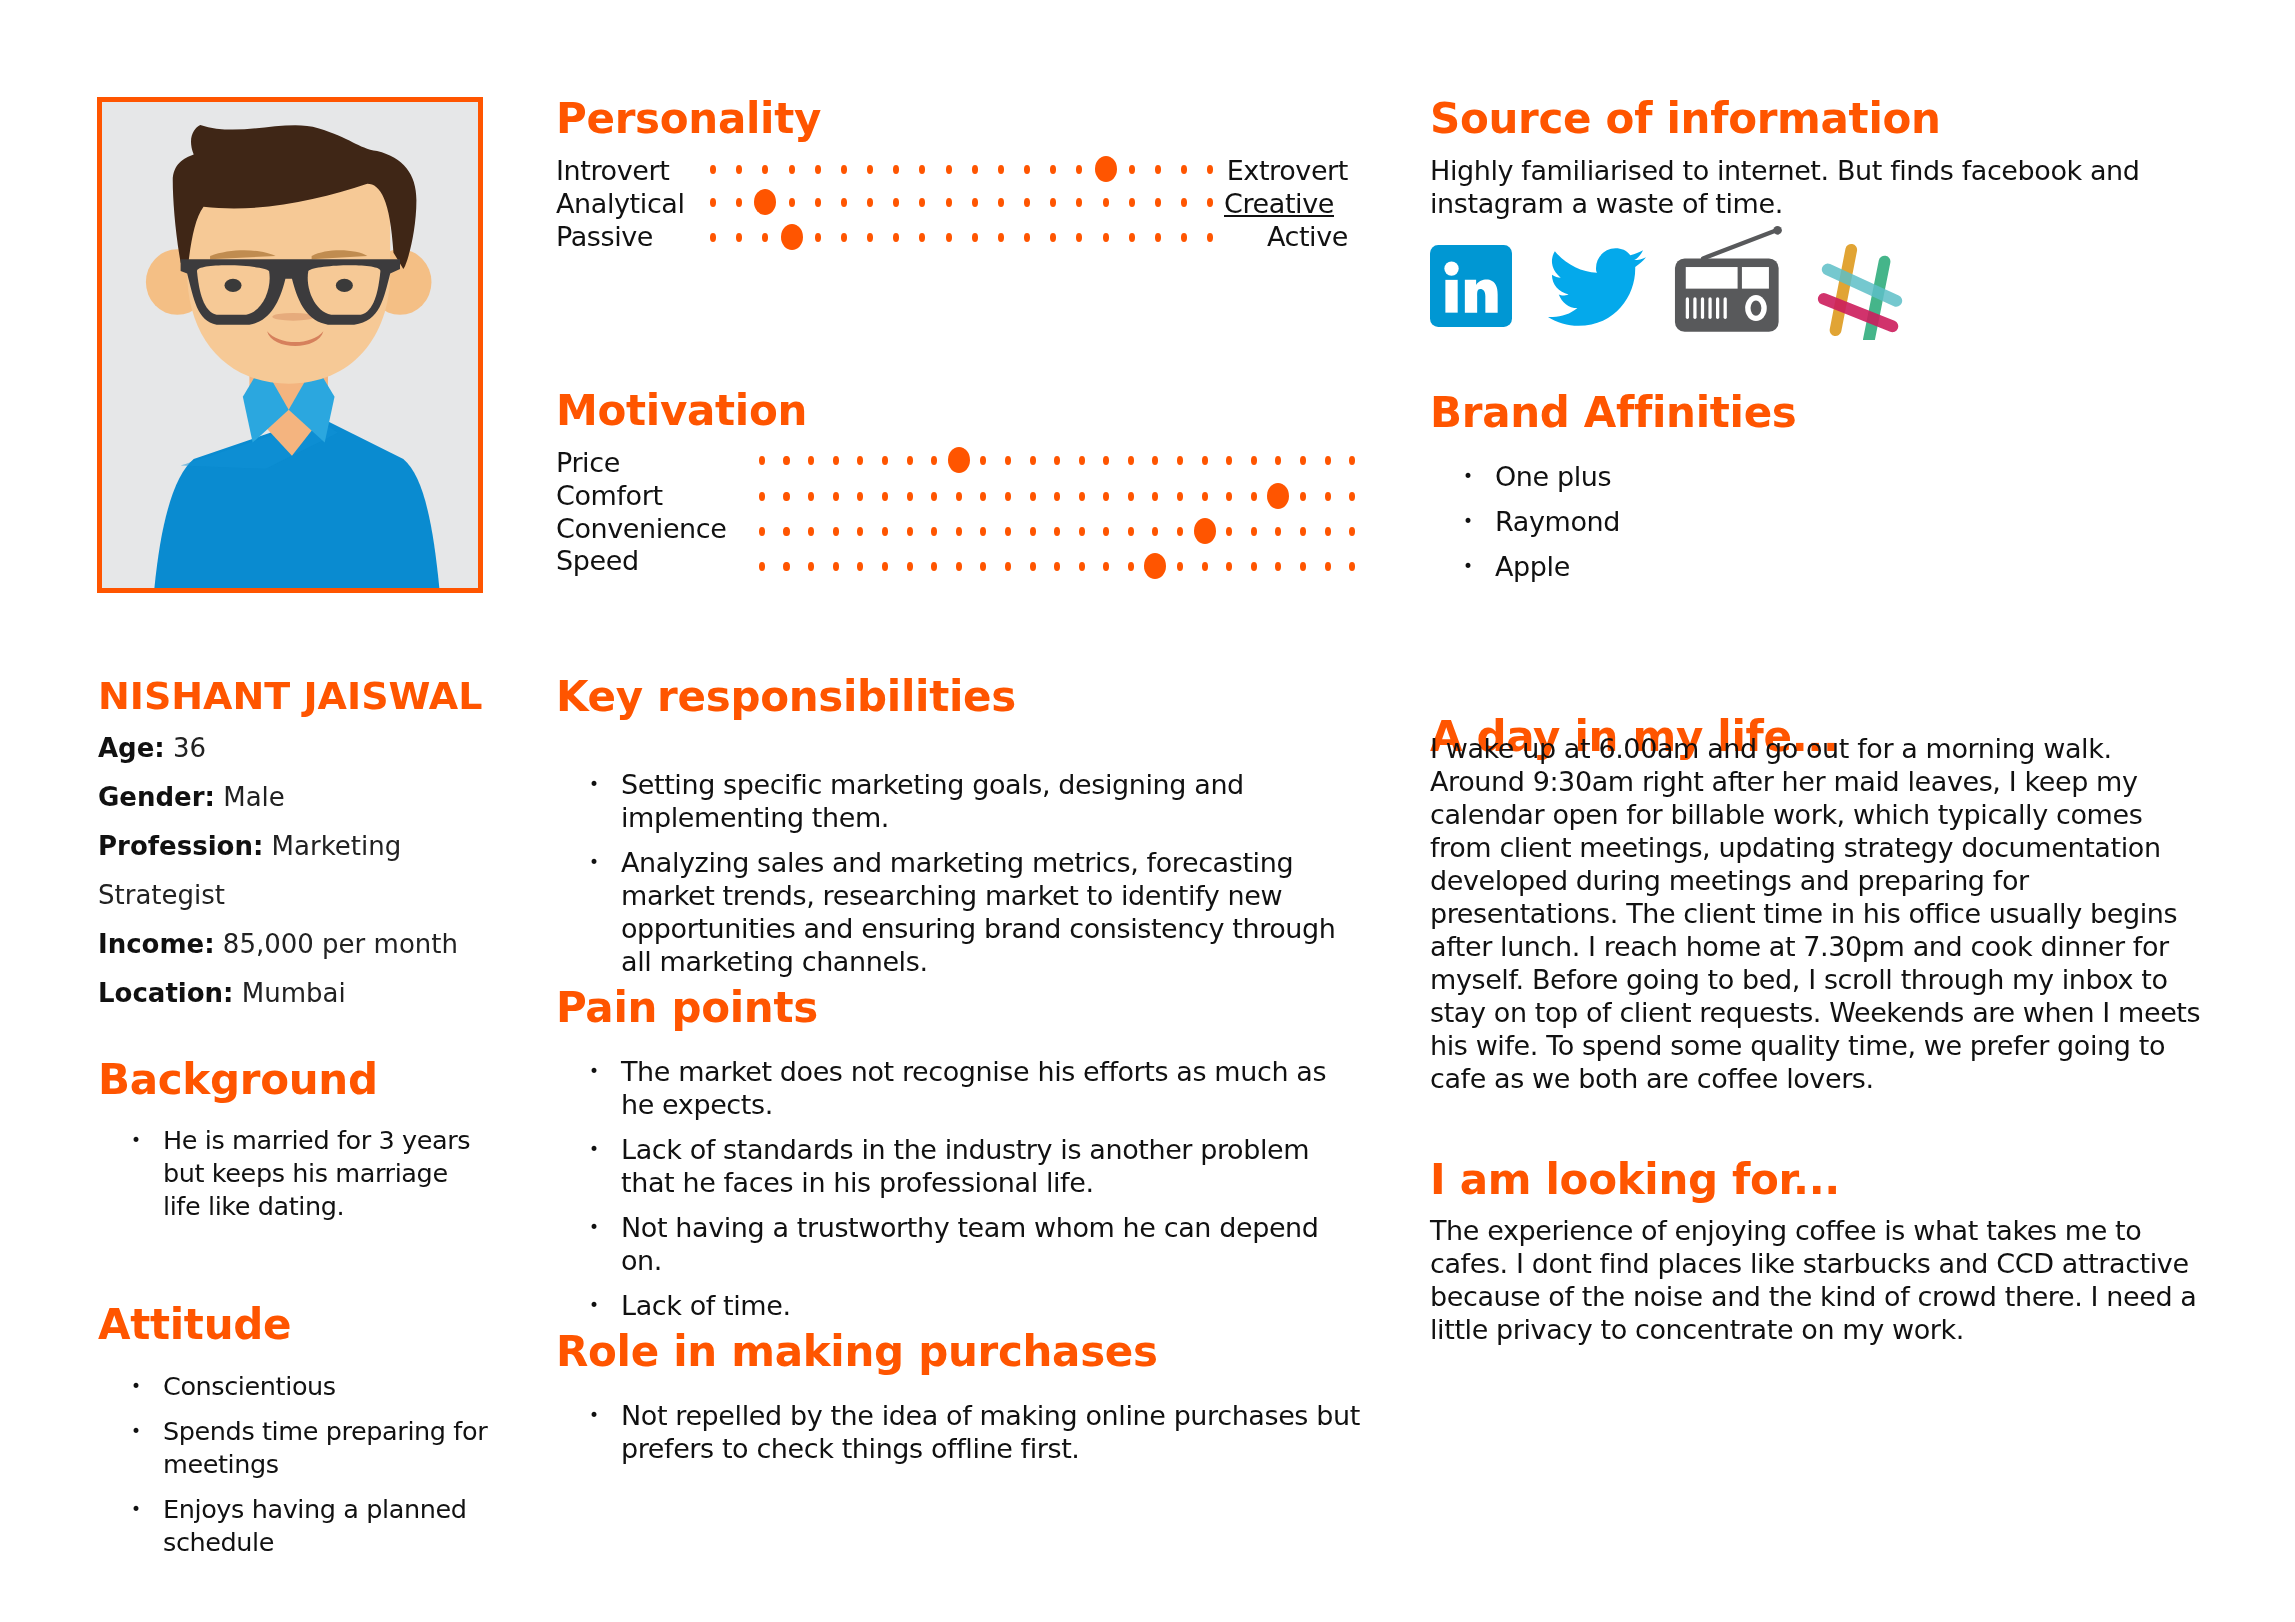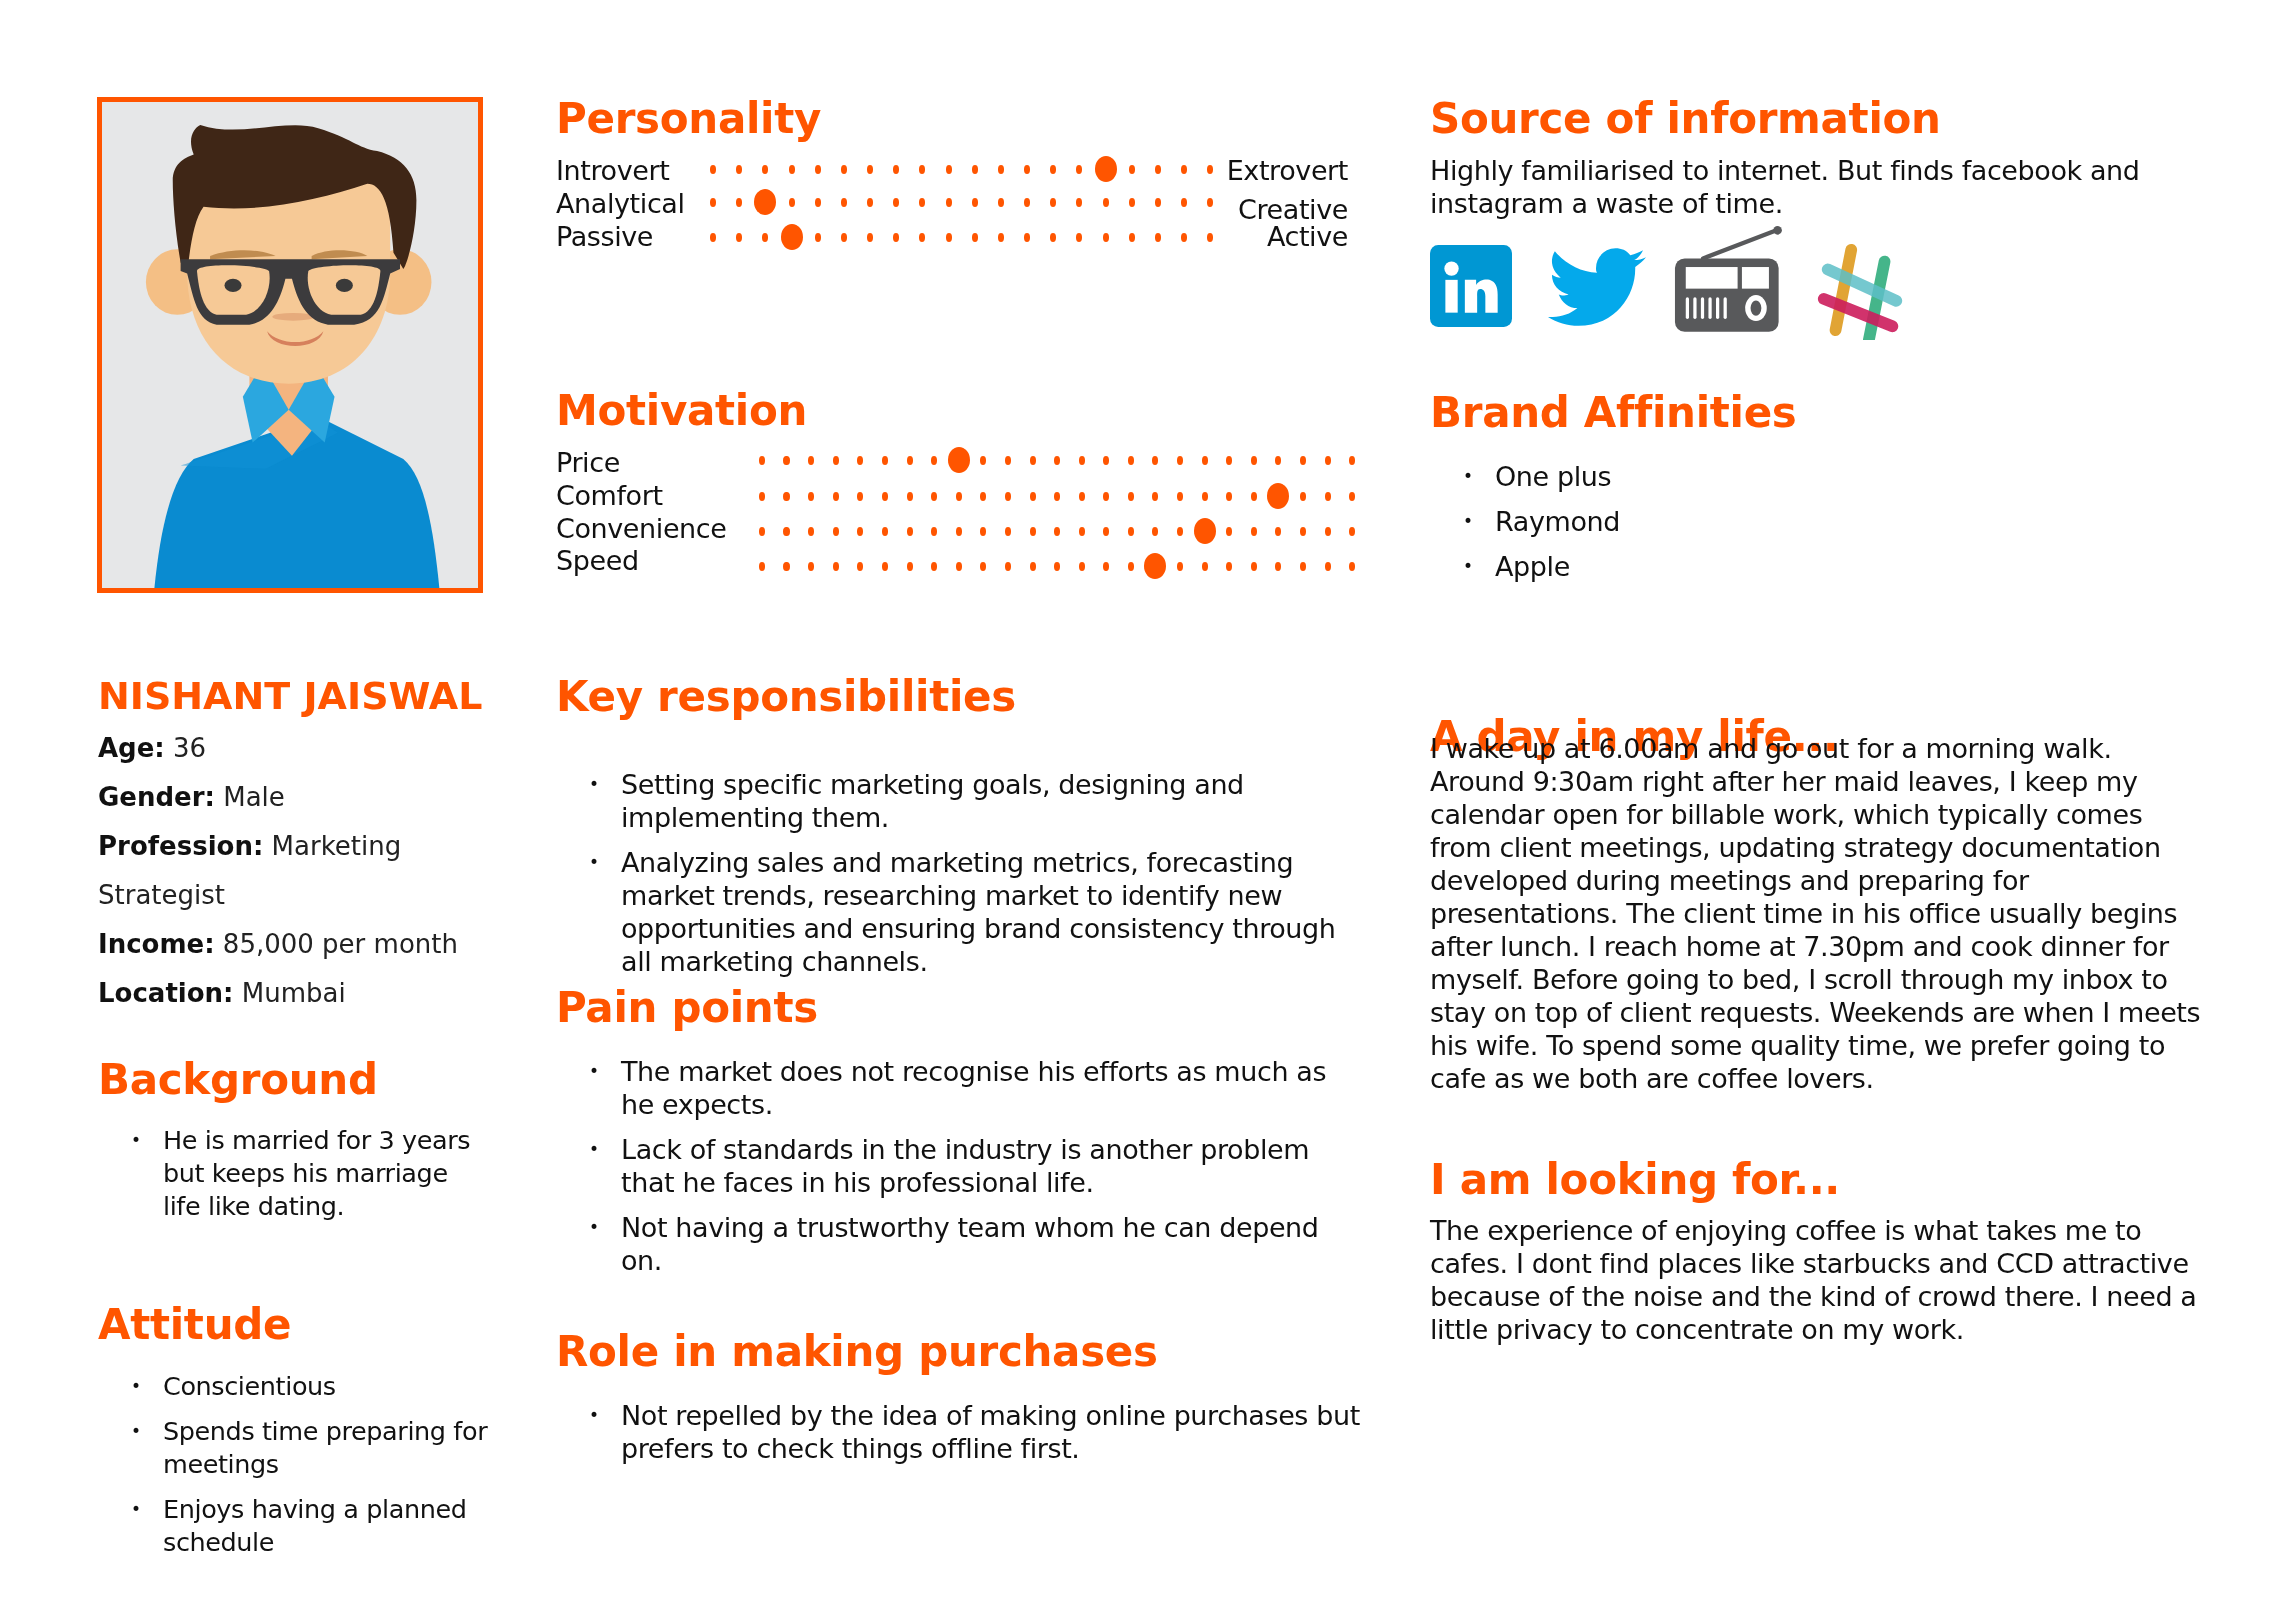--- a/index.html
+++ b/index.html
@@ -110,21 +110,21 @@
       <span class="dot" style="left: 340px;"></span>
       <span class="dot" style="left: 366px;"></span>
       <span class="dot sel" style="left: 393px;"></span>
       <span class="dot" style="left: 419px;"></span>
       <span class="dot" style="left: 445px;"></span>
       <span class="dot" style="left: 471px;"></span>
       <span class="dot" style="left: 497px;"></span>
     </div>
 
   <div class="abs body-txt" style="left:556px; top:187px;">Analytical</div>
-  <div class="abs body-txt" style="left:1224px; top:193px; width:124px; text-align:right;">Creative</div>
+  <div class="abs body-txt" style="left:1224px; top:187px; width:124px; text-align:left;text-decoration:underline;">Creative</div>
   <div class="abs dots" style="left:713px; top:186px; width:497px;">
       <span class="dot" style="left: 0px;"></span>
       <span class="dot" style="left: 26px;"></span>
       <span class="dot sel" style="left: 52px;"></span>
       <span class="dot" style="left: 79px;"></span>
       <span class="dot" style="left: 105px;"></span>
       <span class="dot" style="left: 131px;"></span>
       <span class="dot" style="left: 157px;"></span>
       <span class="dot" style="left: 183px;"></span>
       <span class="dot" style="left: 209px;"></span>
@@ -291,20 +291,21 @@
 <ul class="abs bul body-txt" style="left:556px; top:756px; width:811px;">
   <li>Setting specific marketing goals, designing and implementing them.</li>
   <li>Analyzing sales and marketing metrics, forecasting market trends, researching market to identify new opportunities and ensuring brand consistency through all marketing channels.</li>
 </ul>
 
 <div class="abs h2" style="left:556px; top:988px;">Pain points</div>
 <ul class="abs bul body-txt" style="left:556px; top:1043px; width:811px;">
   <li>The market does not recognise his efforts as much as he expects.</li>
   <li>Lack of standards in the industry is another problem that he faces in his professional life.</li>
   <li>Not having a trustworthy team whom he can depend on.</li>
+  <li>Lack of time.</li>
 </ul>
 
 <div class="abs h2" style="left:556px; top:1332px;">Role in making purchases</div>
 <ul class="abs bul body-txt" style="left:556px; top:1387px; width:811px;">
   <li>Not repelled by the idea of making online purchases but prefers to check things offline first.</li>
 </ul>
 
 <div class="abs h2" style="left:1430px; top:99px;">Source of information</div>
 <div class="abs body-txt" style="left:1430px; top:154px; width:746px;">Highly familiarised to internet. But finds facebook and instagram a waste of time.</div>
 

